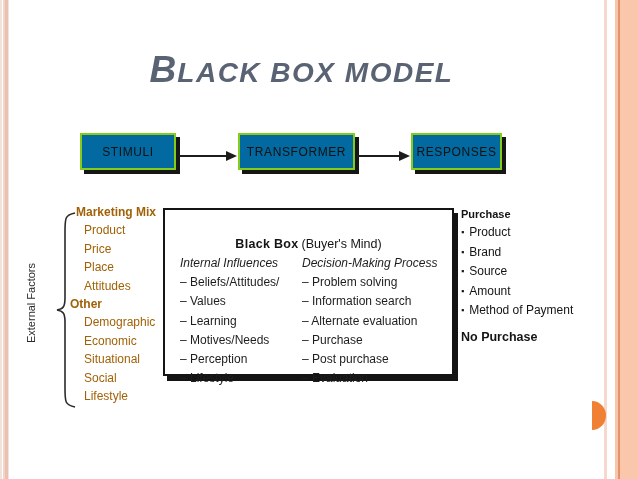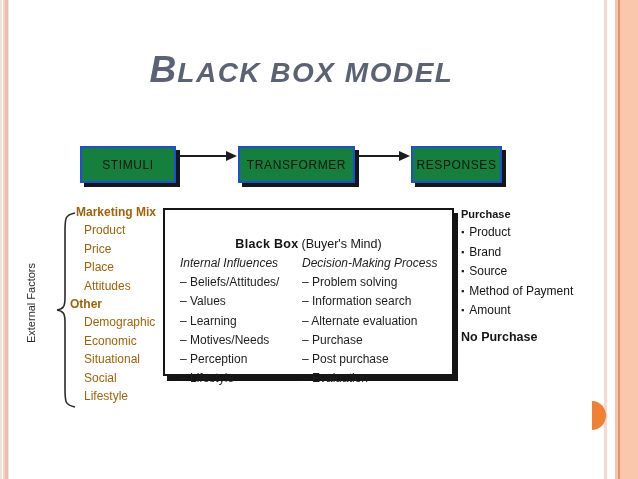--- a/index.html
+++ b/index.html
@@ -33,22 +33,22 @@
   
   .title{
     position:absolute;left:0;top:47px;width:603px;
     margin:0;text-align:center;
     color:#5a6374;font-weight:bold;
     font-size:28px;letter-spacing:1.5px;line-height:1.25;font-style:italic;
   }
   .title .t-big{font-size:37px;letter-spacing:1px;}
   
   .flow-box{
-    position:absolute;top:146px;height:37px;
-    background:#15803d;border:2px solid #1d4ed8;
+    position:absolute;top:133px;height:37px;
+    background:#0369a1;border:2px solid #84cc16;
     box-shadow:4px 4px 0 0 #161616;
     display:flex;align-items:center;justify-content:center;
     font-size:12px;letter-spacing:0.6px;color:#111;
     box-sizing:border-box;
   }
   .fb-stimuli{left:80px;width:96px;}
   .fb-transformer{left:238px;width:117px;}
   .fb-responses{left:411px;width:91px;}
   .flow-arrow{position:absolute;top:155px;height:2px;background:#1c1c1c;}
   .flow-arrow::after{
@@ -198,20 +198,20 @@
   <div class="right-list">
     <div class="rl-header">Purchase</div>
     <div>
 
         <div class="rl-item"><span class="bullet">▪</span><span>Product</span></div>
 
         <div class="rl-item"><span class="bullet">▪</span><span>Brand</span></div>
 
         <div class="rl-item"><span class="bullet">▪</span><span>Source</span></div>
 
+        <div class="rl-item"><span class="bullet">▪</span><span>Amount</span></div>
+
         <div class="rl-item"><span class="bullet">▪</span><span>Method of Payment</span></div>
-
-        <div class="rl-item"><span class="bullet">▪</span><span>Amount</span></div>
       </div>
     <div class="rl-footer">No Purchase</div>
   </div>
 
 </div>
 
 </body></html>

